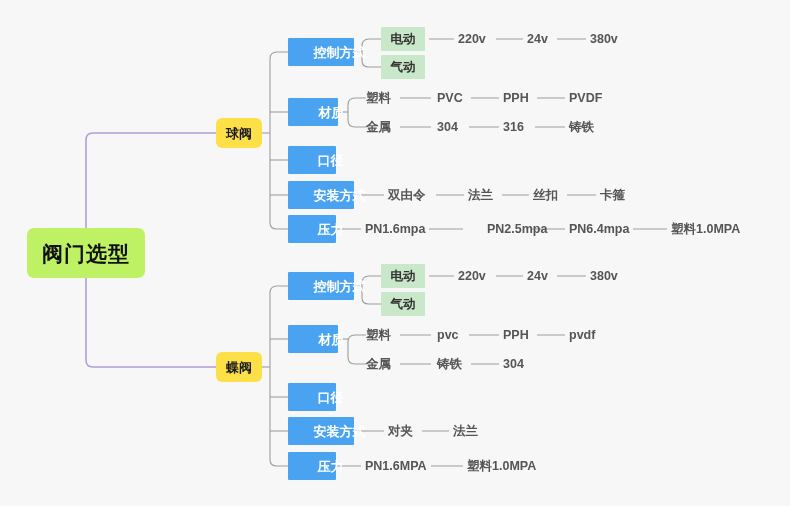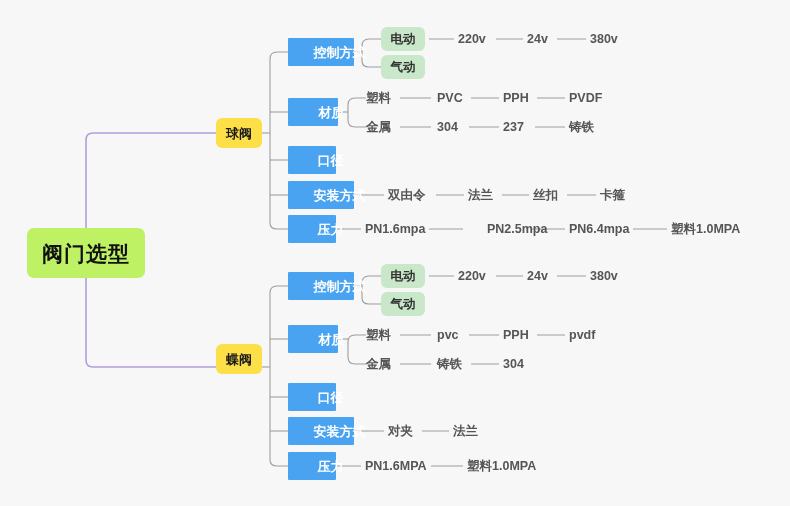--- a/index.html
+++ b/index.html
@@ -53,21 +53,21 @@
     font-size: 13px;
     font-weight: bold;
     border-radius: 1px;
     padding-left: 37px;
   }
   .node-green {
     background: #c9e7c9;
     color: #333333;
     font-size: 12.5px;
     font-weight: bold;
-    border-radius: 6px;
+    border-radius: 1px;
   }
   .node-plain {
     color: #555555;
     font-size: 12.5px;
     font-weight: bold;
     background: transparent;
     justify-content: flex-start;
   }
 </style>
 </head>
@@ -135,38 +135,38 @@
   <div class="node node-plain" style="left:527px;top:32px;width:32px;height:14px;">24v</div>
   <div class="node node-plain" style="left:590px;top:32px;width:40px;height:14px;">380v</div>
 
   <div class="node node-cat" style="left:288px;top:98px;width:50px;height:28px;">材质</div>
   <div class="node node-plain" style="left:366px;top:91px;width:34px;height:14px;">塑料</div>
   <div class="node node-plain" style="left:366px;top:120px;width:34px;height:14px;">金属</div>
   <div class="node node-plain" style="left:437px;top:91px;width:34px;height:14px;">PVC</div>
   <div class="node node-plain" style="left:503px;top:91px;width:34px;height:14px;">PPH</div>
   <div class="node node-plain" style="left:569px;top:91px;width:40px;height:14px;">PVDF</div>
   <div class="node node-plain" style="left:437px;top:120px;width:32px;height:14px;">304</div>
-  <div class="node node-plain" style="left:503px;top:120px;width:32px;height:14px;">237</div>
+  <div class="node node-plain" style="left:503px;top:120px;width:32px;height:14px;">316</div>
   <div class="node node-plain" style="left:569px;top:120px;width:34px;height:14px;">铸铁</div>
 
   <div class="node node-cat" style="left:288px;top:146px;width:48px;height:28px;">口径</div>
 
   <div class="node node-cat" style="left:288px;top:181px;width:66px;height:28px;">安装方式</div>
   <div class="node node-plain" style="left:388px;top:188px;width:48px;height:14px;">双由令</div>
   <div class="node node-plain" style="left:468px;top:188px;width:34px;height:14px;">法兰</div>
   <div class="node node-plain" style="left:533px;top:188px;width:34px;height:14px;">丝扣</div>
   <div class="node node-plain" style="left:600px;top:188px;width:34px;height:14px;">卡箍</div>
 
   <div class="node node-cat" style="left:288px;top:215px;width:48px;height:28px;">压力</div>
   <div class="node node-plain" style="left:365px;top:222px;width:66px;height:14px;">PN1.6mpa</div>
   <div class="node node-plain" style="left:467px;top:222px;width:66px;height:14px;margin-left:20px;">PN2.5mpa</div>
   <div class="node node-plain" style="left:569px;top:222px;width:66px;height:14px;">PN6.4mpa</div>
   <div class="node node-plain" style="left:671px;top:222px;width:86px;height:14px;">塑料1.0MPA</div>
 
-  <div class="node node-branch" style="left:216px;top:344px;width:46px;height:30px;">蝶阀</div>
+  <div class="node node-branch" style="left:216px;top:352px;width:46px;height:30px;">蝶阀</div>
 
   <div class="node node-cat" style="left:288px;top:272px;width:66px;height:28px;">控制方式</div>
   <div class="node node-green" style="left:381px;top:264px;width:44px;height:24px;">电动</div>
   <div class="node node-green" style="left:381px;top:292px;width:44px;height:24px;">气动</div>
   <div class="node node-plain" style="left:458px;top:269px;width:40px;height:14px;">220v</div>
   <div class="node node-plain" style="left:527px;top:269px;width:32px;height:14px;">24v</div>
   <div class="node node-plain" style="left:590px;top:269px;width:40px;height:14px;">380v</div>
 
   <div class="node node-cat" style="left:288px;top:325px;width:50px;height:28px;">材质</div>
   <div class="node node-plain" style="left:366px;top:328px;width:34px;height:14px;">塑料</div>

